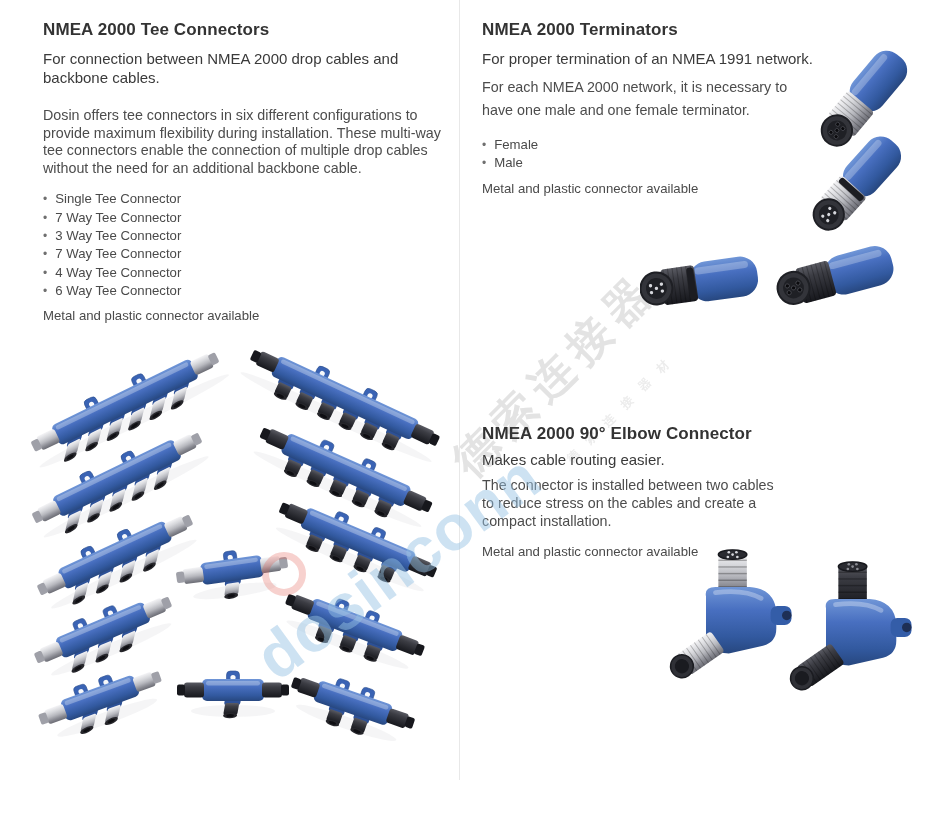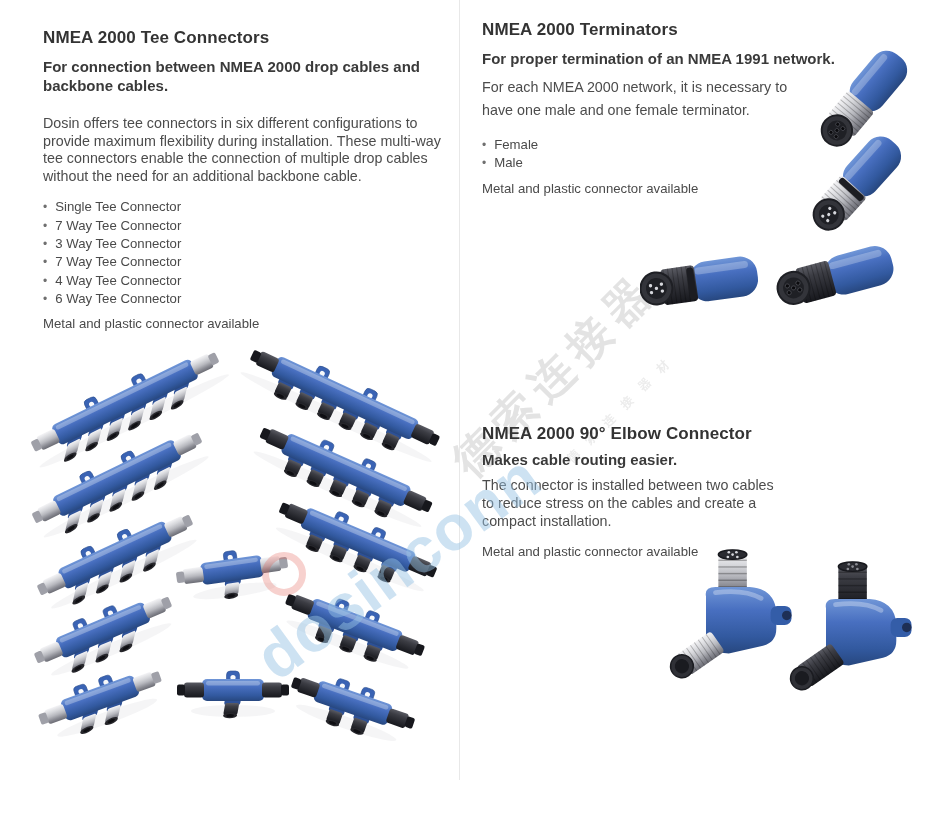--- a/index.html
+++ b/index.html
@@ -2,25 +2,25 @@
 <html><head>
 <meta charset="utf-8">
 <style>
   html,body{margin:0;padding:0;}
   body{
     width:928px;height:826px;background:#ffffff;position:relative;overflow:hidden;
     font-family:"Liberation Sans",sans-serif;
   }
   .divider{position:absolute;left:459px;top:0;width:1px;height:780px;background:#e8e8e8;z-index:0;}
   section{position:absolute;z-index:2;}
-  .col-left{left:43px;top:28px;width:420px;}
+  .col-left{left:43px;top:20px;width:420px;}
   .col-right{left:482px;top:20px;width:446px;}
   .elbow-block{left:482px;top:424px;width:330px;}
   h1{font-size:17px;font-weight:bold;color:#333333;margin:0;line-height:1.15;letter-spacing:0.1px;}
-  .subtitle{font-size:15px;font-weight:bold;color:#3a3a3a;line-height:1.28;margin-top:9px;}
+  .subtitle{font-size:15px;font-weight:normal;color:#3a3a3a;line-height:1.28;margin-top:9px;}
   .body-text{font-size:14.3px;color:#4c4c4c;line-height:1.23;margin:20px 0 0 0;}
   .body-loose{font-size:14.3px;color:#4c4c4c;line-height:23.5px;margin:8px 0 0 0;width:340px;}
   .body-elbow{font-size:14.3px;color:#4c4c4c;line-height:18.3px;margin:7px 0 0 0;width:300px;}
   ul.bullets{list-style:none;margin:13px 0 0 0;padding:0;}
   ul.bullets li{font-size:13.2px;color:#4a4a4a;line-height:17.4px;display:flex;gap:8px;align-items:baseline;}
   ul.bullets.loose li{line-height:18.5px;}
   .dot{color:#6f6f6f;font-size:12px;}
   .note{font-size:13.2px;color:#4a4a4a;margin-top:8px;}
   .note-left{margin-top:7px;}
   .note-elbow{margin-top:13px;}

